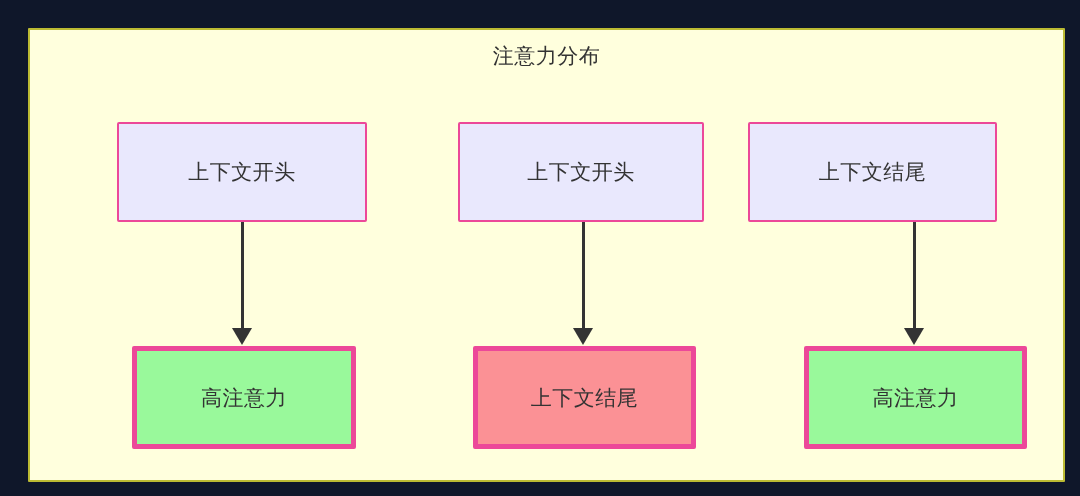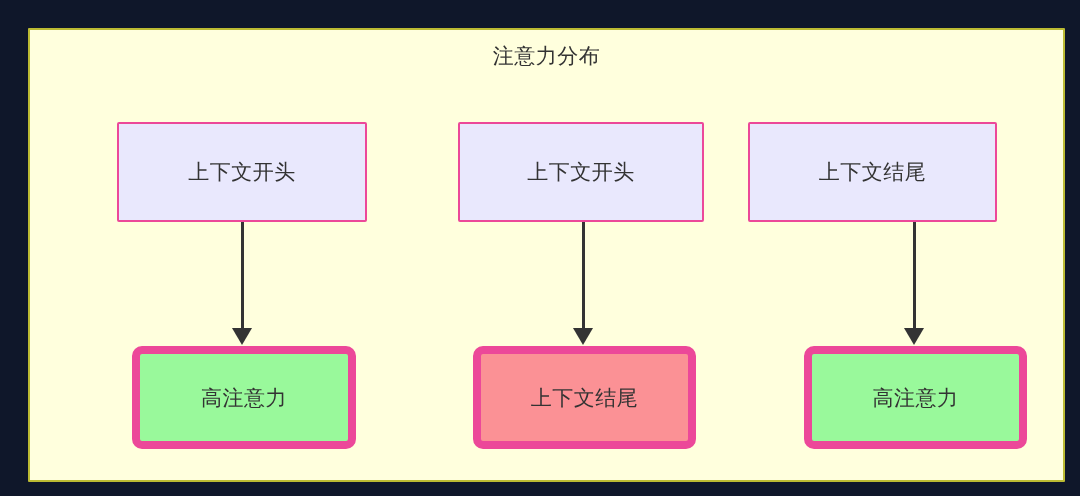--- a/index.html
+++ b/index.html
@@ -57,22 +57,22 @@
     white-space: nowrap;
   }
 
   .node.context {
     background: #e9e8fd;
     border: 2px solid #ec4899;
     border-radius: 2px;
   }
 
   .node.attention {
-    border: 8px solid #ec4899;
-    border-radius: 10px;
+    border: 5px solid #ec4899;
+    border-radius: 2px;
     text-align: center;
   }
 
   .node.high {
     background: #99f99b;
   }
 
   .node.low {
     background: #fb9195;
   }

